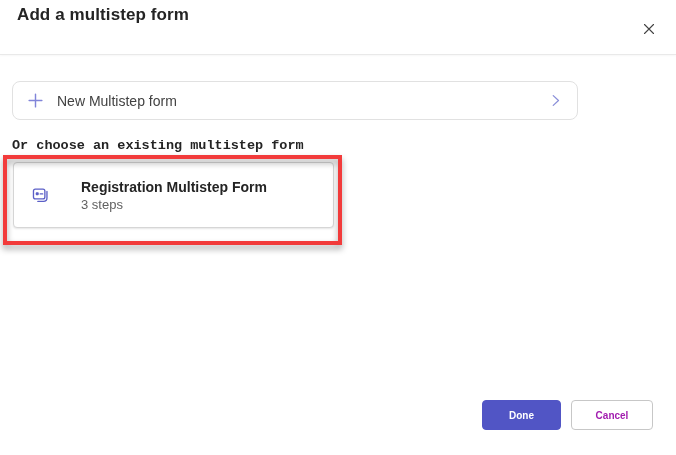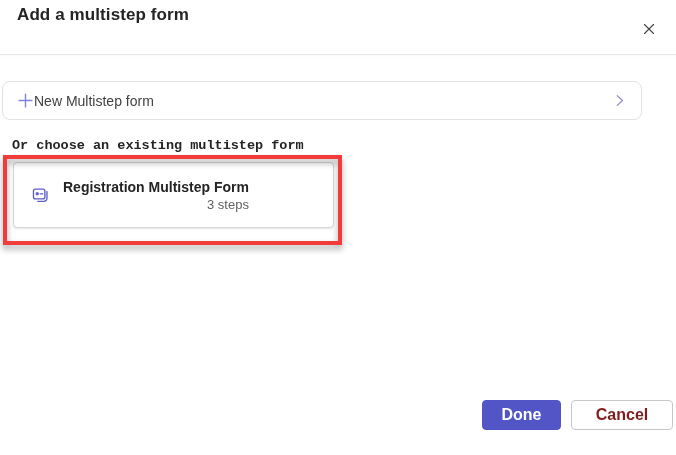--- a/index.html
+++ b/index.html
@@ -19,70 +19,70 @@
     display:flex; align-items:center; justify-content:center;
     background:transparent; border:none; cursor:pointer; padding:0;
   }
   .header-divider {
     position:absolute; left:0; top:54px; width:676px; height:1px;
     background:#e9e9e9; box-shadow:0 1px 2px rgba(0,0,0,.05);
   }
 
   
   .new-row {
-    position:absolute; left:2px; top:81px; width:640px; height:39px;
+    position:absolute; left:12px; top:81px; width:566px; height:39px;
     box-sizing:border-box; background:#fff;
     border:1px solid #e1e1e1; border-radius:8px;
-    display:flex; align-items:center; padding:0 14px;
+    display:flex; align-items:center; gap:13px; padding:0 14px;
     cursor:pointer;
   }
   .new-row-label { font-size:14px; color:#424242; }
   .new-row-spacer { flex:1; }
 
   
   .section-label {
     position:absolute; left:12px; top:138px;
     font-size:13.5px; font-weight:700; color:#242424;font-family:Liberation Mono, monospace;
   }
 
   
   .form-card {
     position:absolute; left:13px; top:162px; width:321px; height:66px;
     box-sizing:border-box; background:#fff;
     border:1px solid #d6d6d6; border-radius:4px;
     box-shadow:0 1px 2px rgba(0,0,0,.10);
-    display:flex; align-items:center; gap:13px; padding-left:17px;
+    display:flex; align-items:center; gap:31px; padding-left:17px;
     cursor:pointer;
   }
   .form-card-text { display:flex; flex-direction:column; gap:2px; }
   .form-card-name { font-size:14px; font-weight:700; color:#242424; }
-  .form-card-steps { font-size:13px; color:#616161;text-align:right; }
+  .form-card-steps { font-size:13px; color:#616161; }
 
   
   .annotation-rect {
     position:absolute; left:3px; top:155px; width:339px; height:90px;
     box-sizing:border-box; border:4px solid #f23b3b;
     background:transparent; pointer-events:none;
     filter:drop-shadow(0 4px 3px rgba(0,0,0,.35));
   }
 
   
   .btn {
     position:absolute; top:400px; height:30px; box-sizing:border-box;
     border-radius:4px; font-family:"Liberation Sans",sans-serif;
-    font-size:16px; display:flex; align-items:center; justify-content:center;
+    font-size:10px; display:flex; align-items:center; justify-content:center;
     cursor:pointer;
   }
   .btn-done {
     left:482px; width:79px; background:#5155c5; border:1px solid #5155c5;
     color:#ffffff; font-weight:700;
   }
   .btn-cancel {
-    left:571px; width:102px; background:#ffffff; border:1px solid #c7c7c7;
-    color:#7f1d1d; font-weight:600;
+    left:571px; width:82px; background:#ffffff; border:1px solid #c7c7c7;
+    color:#a21caf; font-weight:600;
   }
 
   .icon { display:inline-flex; flex:none; }
 </style>
 </head>
 <body>
 
 <div id="screen">
 
   <div class="dialog-title">Add a multistep form</div>

